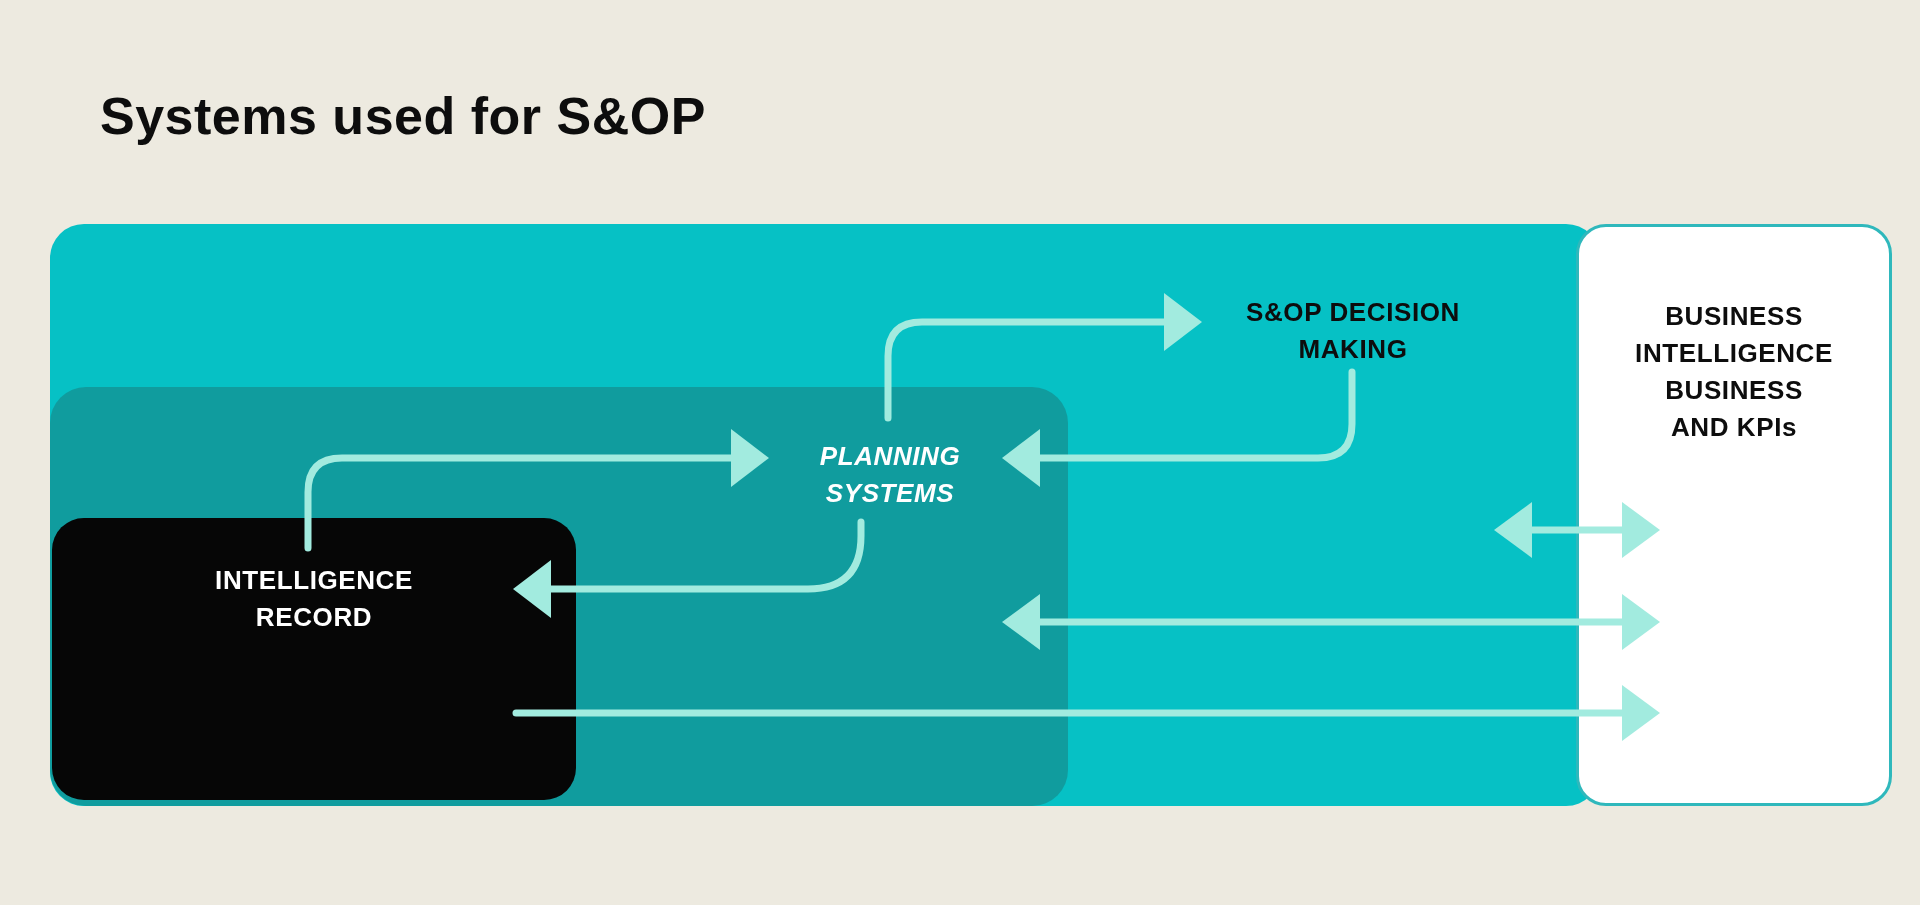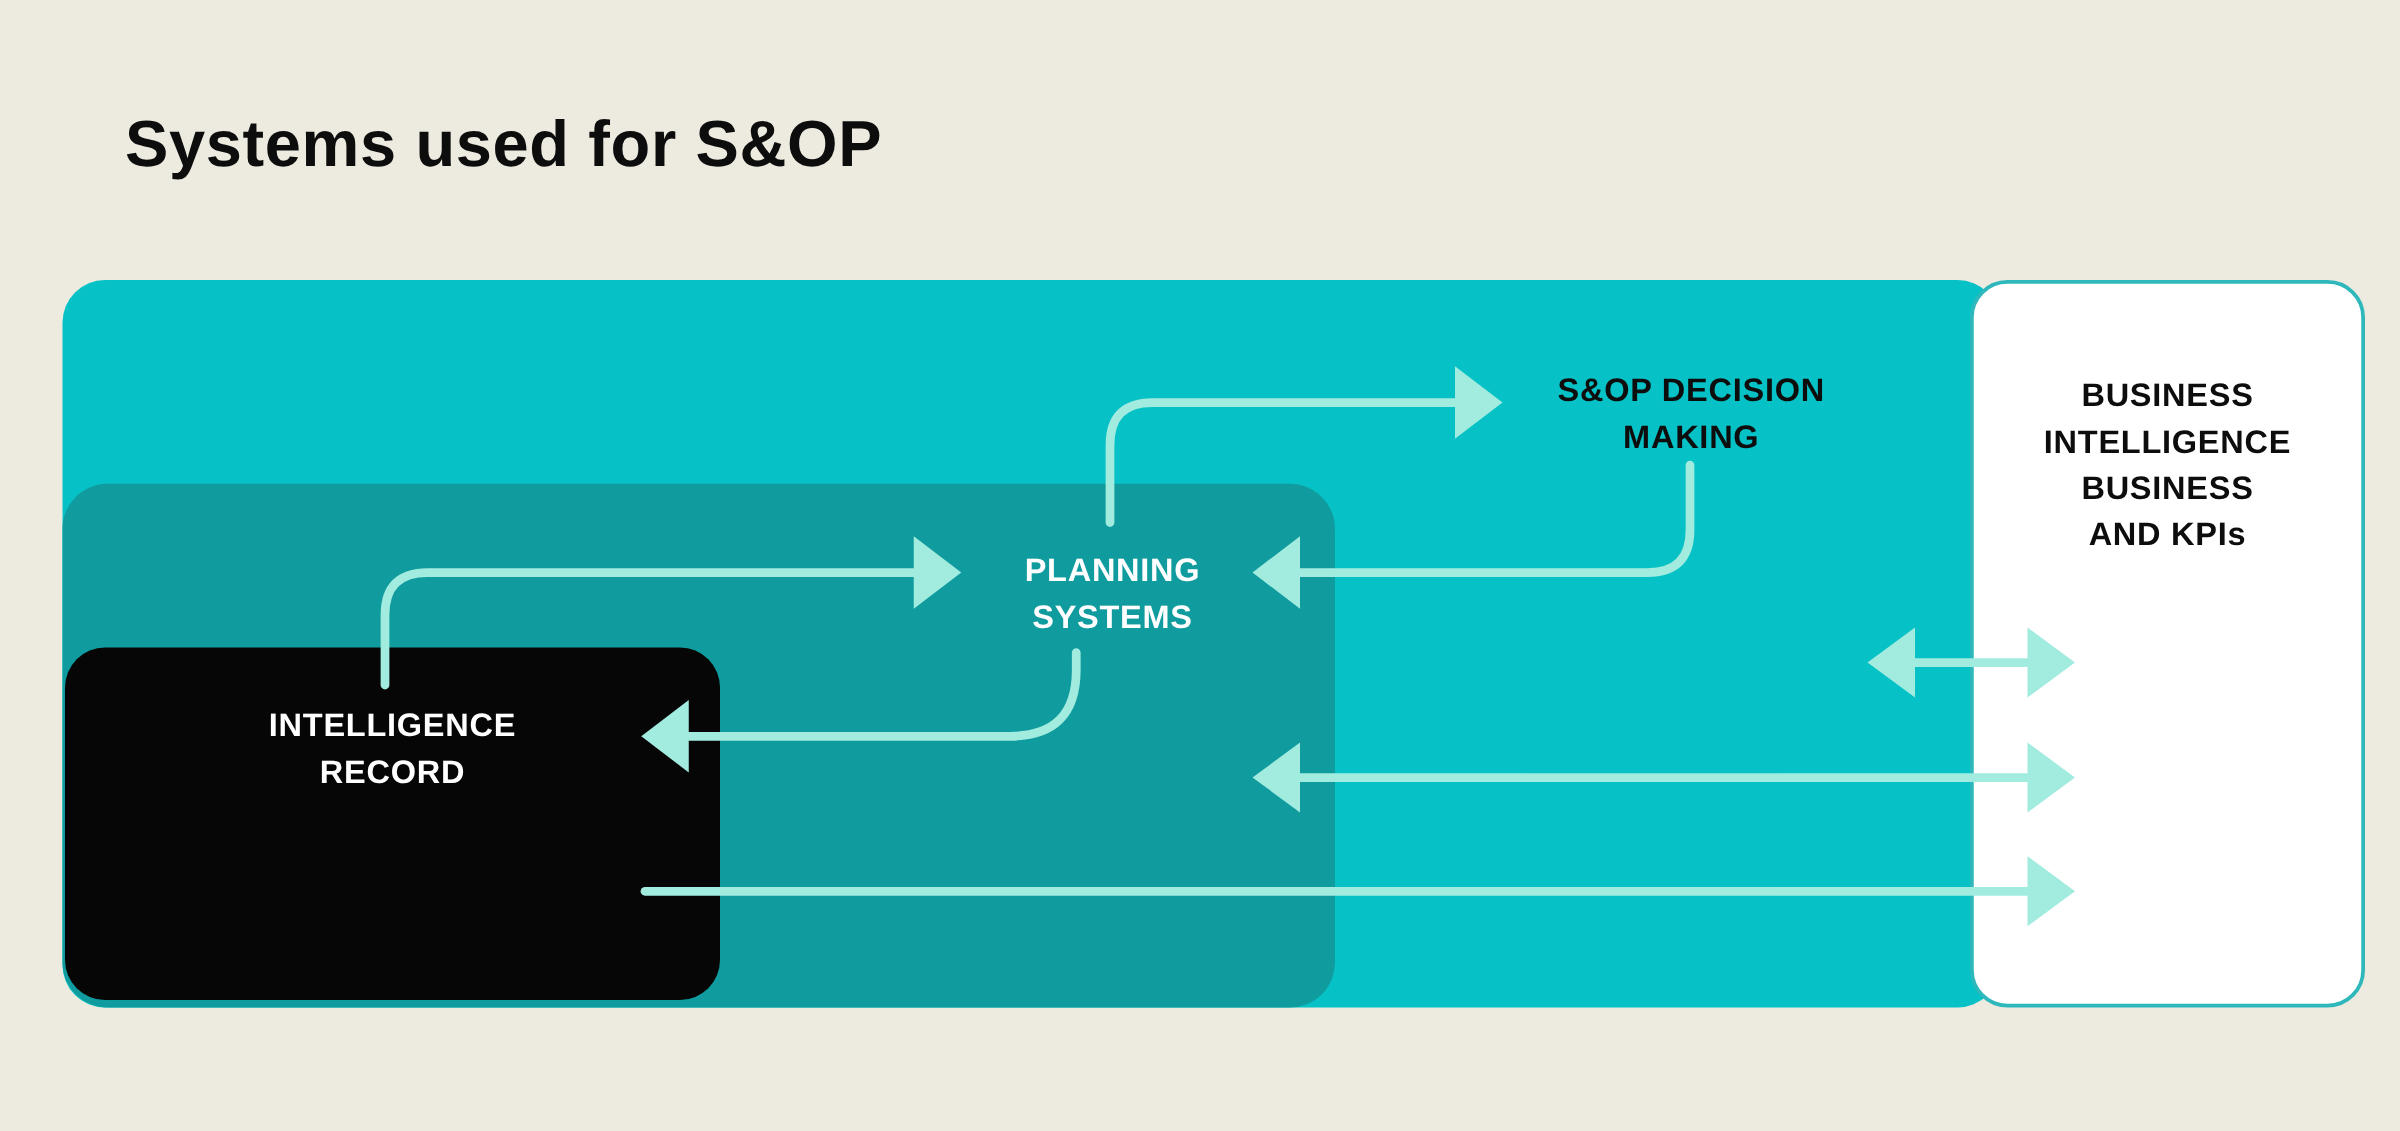--- a/index.html
+++ b/index.html
@@ -34,21 +34,21 @@
   .black-box{left:52px;top:518px;width:524px;height:282px;background:var(--black-box);border-radius:32px;}
   .label{
     position:absolute;transform:translateX(-50%);
     text-align:center;font-weight:bold;font-size:26px;line-height:37px;
     letter-spacing:0.6px;white-space:nowrap;
   }
   .label span{display:block;}
   .label.light{color:var(--text-light);}
   .label.dark{color:var(--text-dark);}
   .label-transactional{left:314px;top:562px;}
-  .label-planning{left:890px;top:438px;}
+  .label-planning{left:890px;top:438px;font-style:italic;}
   .label-sop{left:1353px;top:294px;}
   .label-bi{left:1734px;top:298px;}
   svg.connectors{position:absolute;left:0;top:0;pointer-events:none;}
   .connector path{fill:none;stroke:var(--arrow);stroke-width:7;stroke-linecap:round;}
   .connector polygon{fill:var(--arrow);stroke:none;}
 </style>
 </head>
 <body>
 
 <div class="stage">

